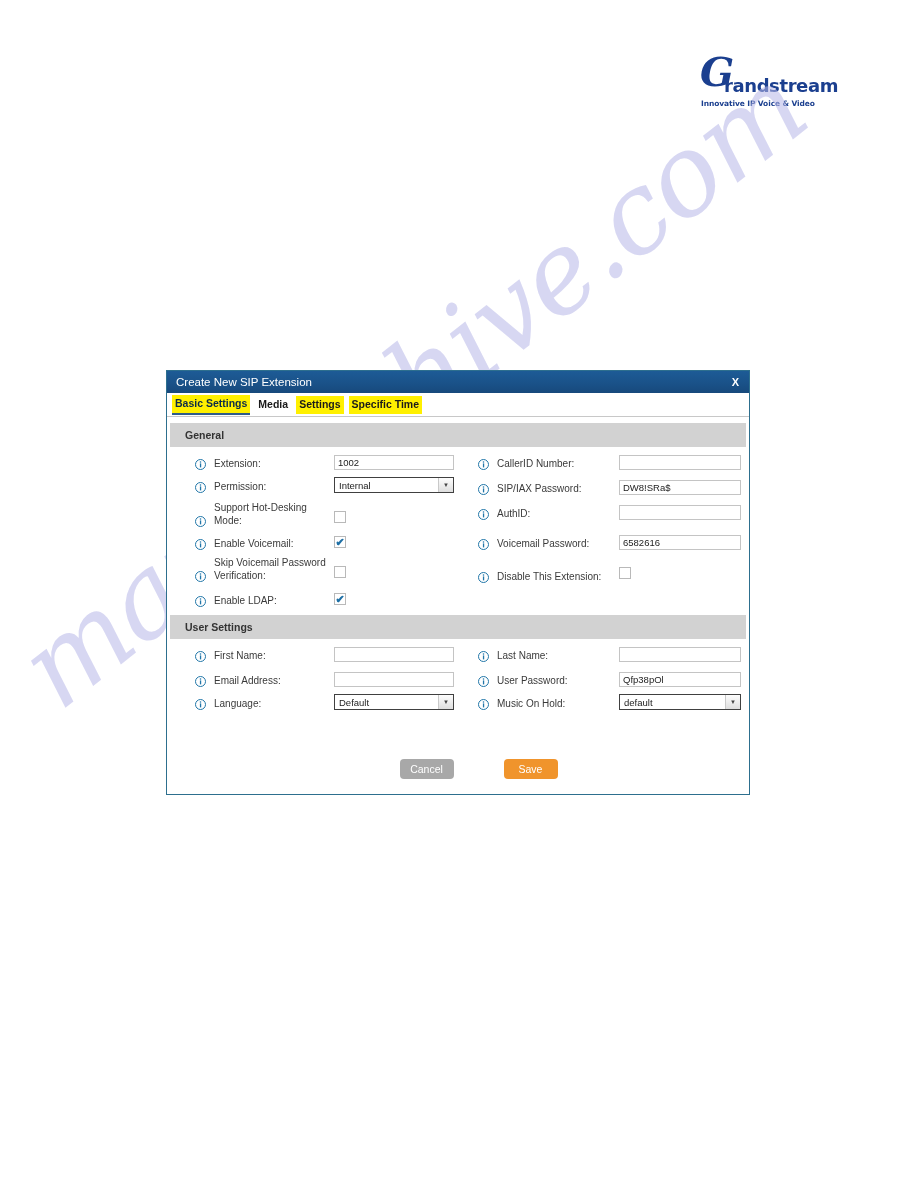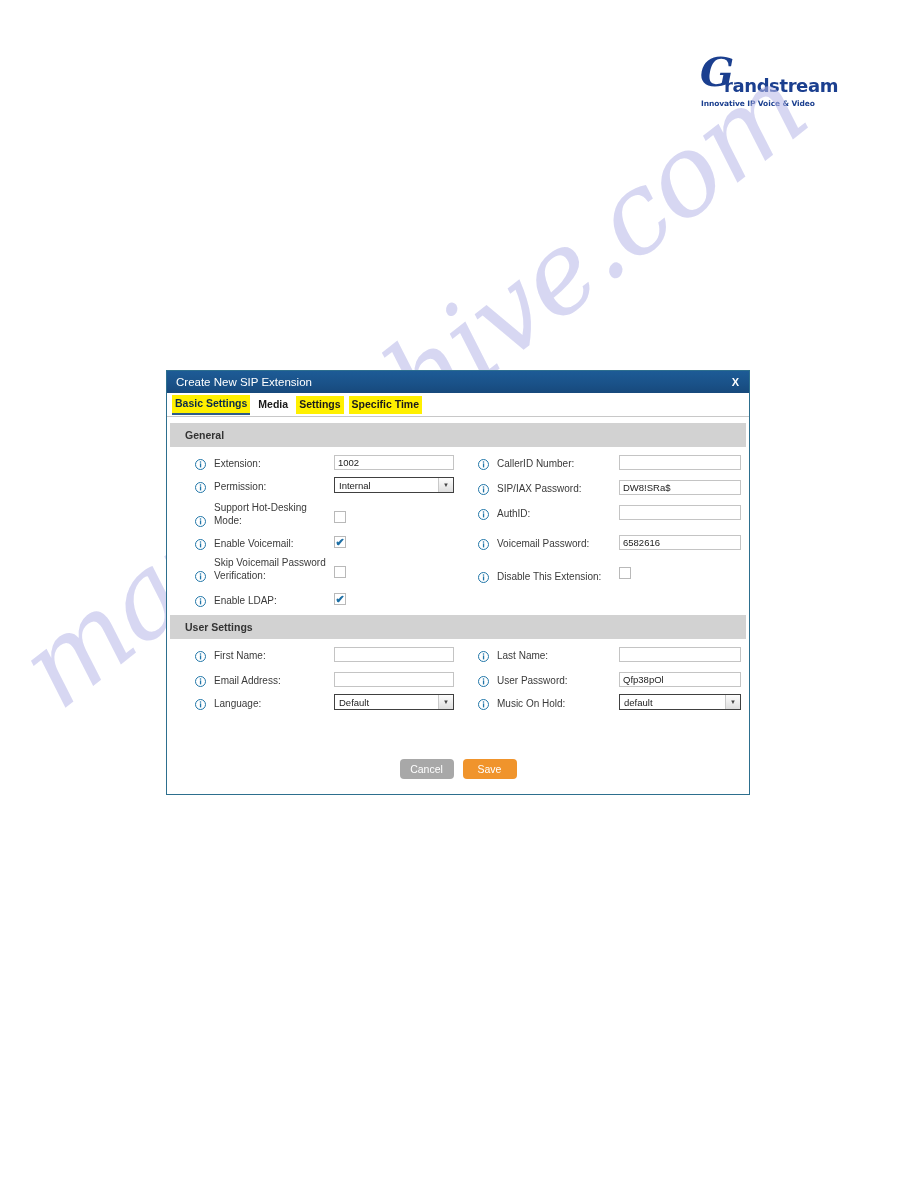--- a/index.html
+++ b/index.html
@@ -266,20 +266,21 @@
   .btn {
     font-size: 10.5px;
     color: #ffffff;
     border: none;
     border-radius: 4px;
     padding: 4px 0;
     width: 54px;
     text-align: center;
     cursor: pointer;
     font-family: "Liberation Sans", sans-serif;
+    margin-left: 41px;
   }
   .btn-cancel { background: #a8a8a8; margin-right: 9px; }
   .btn-save   { background: #f0942c; }
 </style>
 </head>
 <body>
 
 <div class="watermark">manualshive.com</div>
 
 <div class="logo-wrap">

